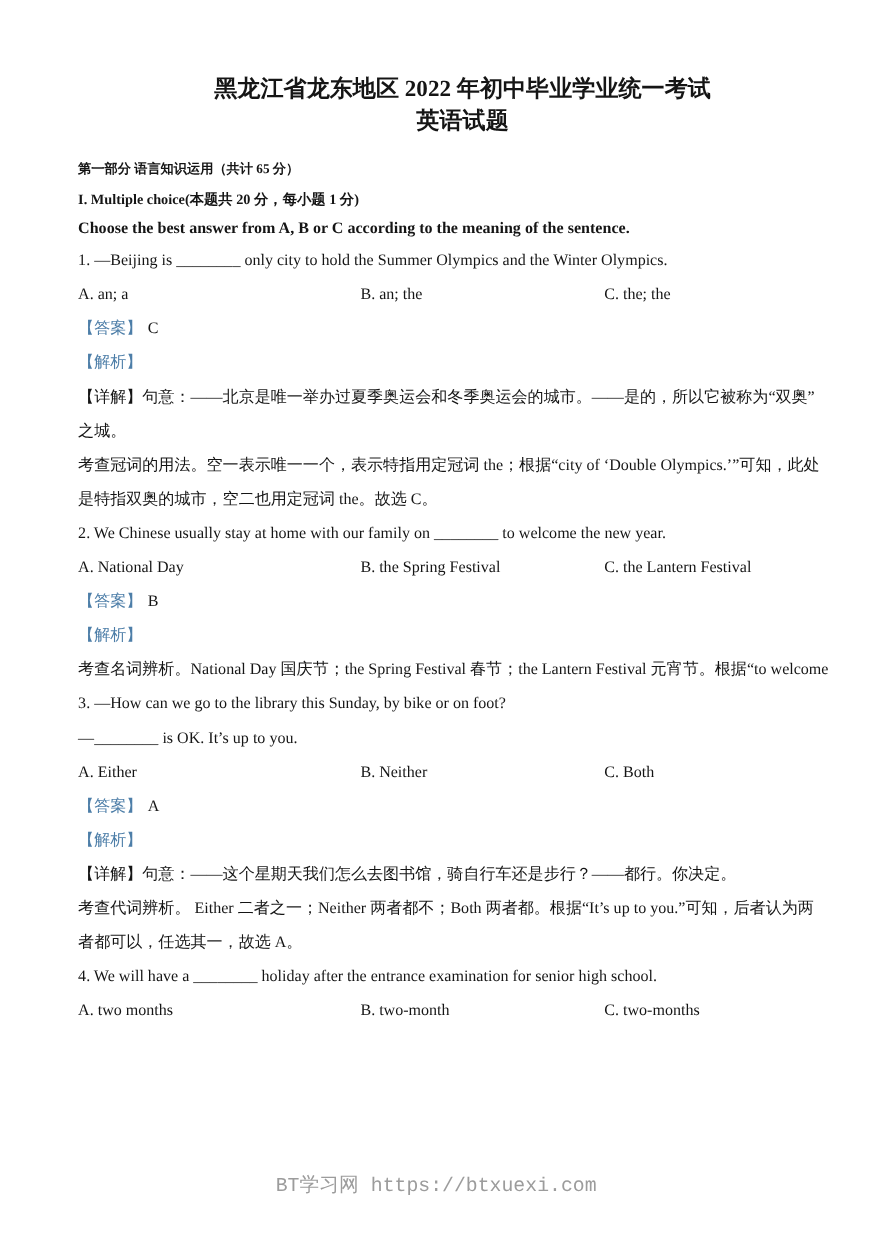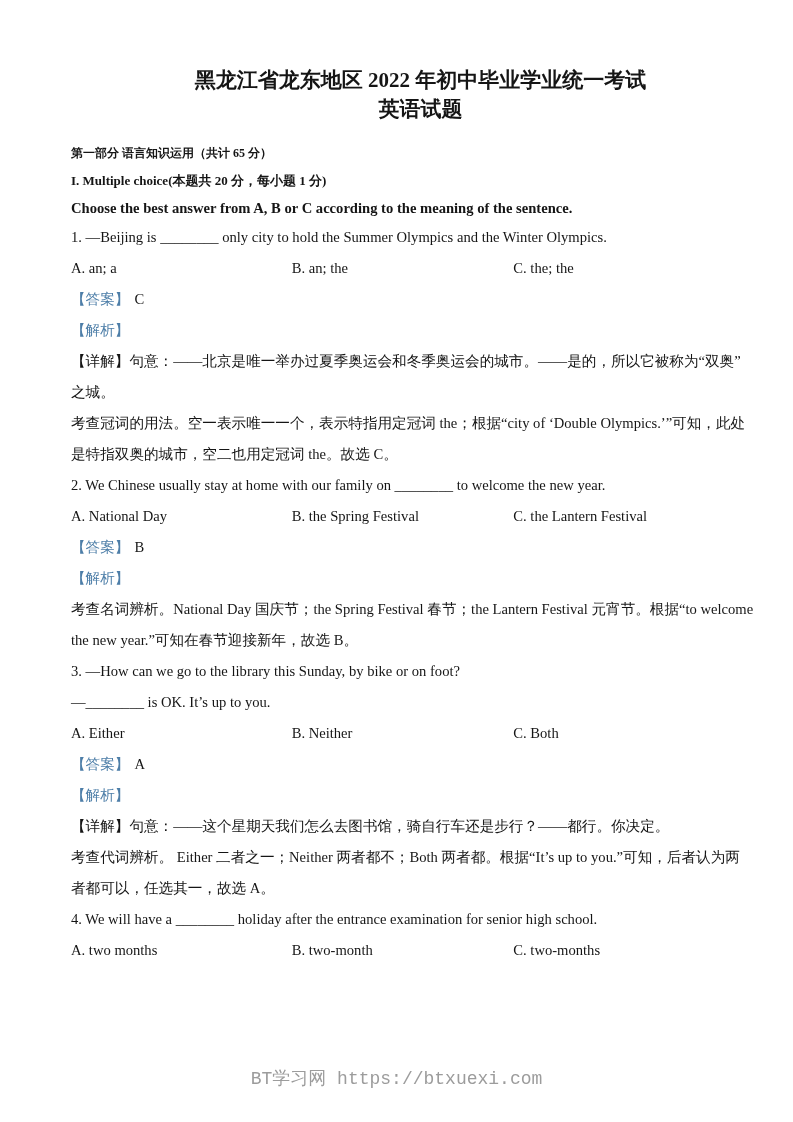--- a/index.html
+++ b/index.html
@@ -26,21 +26,21 @@
     position:absolute; left:71px; top:198px;
     font-size:14.6px; font-weight:bold; line-height:20px;
   }
   .body-flow {
     position:absolute; left:71px; top:222px; width:656px;
     font-size:14.6px;
   }
   .line { height:31px; line-height:31px; white-space:nowrap; }
   .opt { display:inline-block; }
   .opt-a { width:217px; }
-  .opt-b { width:218px; }
+  .opt-b { width:218px;margin-left:36px; }
   .label-blue { color:#4d7ea8; }
   .answer-letter { margin-left:5px; }
   .footer {
     position:absolute; left:0; top:1066px; width:100%; text-align:center;
     font-family:Liberation Mono, monospace;
     font-size:18px; line-height:26px; color:#9c9c9c;
   }
 </style>
 </head>
 <body>
@@ -81,21 +81,20 @@
         <span class="opt opt-b">B. the Spring Festival</span>
         <span class="opt">C. the Lantern Festival</span>
       </div>
       <div class="line">
         <span class="label-blue">【答案】</span><span class="answer-letter">B</span>
       </div>
       <div class="line">
         <span class="label-blue">【解析】</span>
       </div>
       <div class="line">考查名词辨析。National Day 国庆节；the Spring Festival 春节；the Lantern Festival 元宵节。根据“to welcome</div>
-      <div class="line">the new year.”可知在春节迎接新年，故选 B。</div>
     </section>
 
     <section>
       <div class="line">3. —How can we go to the library this Sunday, by bike or on foot?</div>
       <div class="line">—________ is OK. It’s up to you.</div>
       <div class="line">
         <span class="opt opt-a">A. Either</span>
         <span class="opt opt-b">B. Neither</span>
         <span class="opt">C. Both</span>
       </div>

